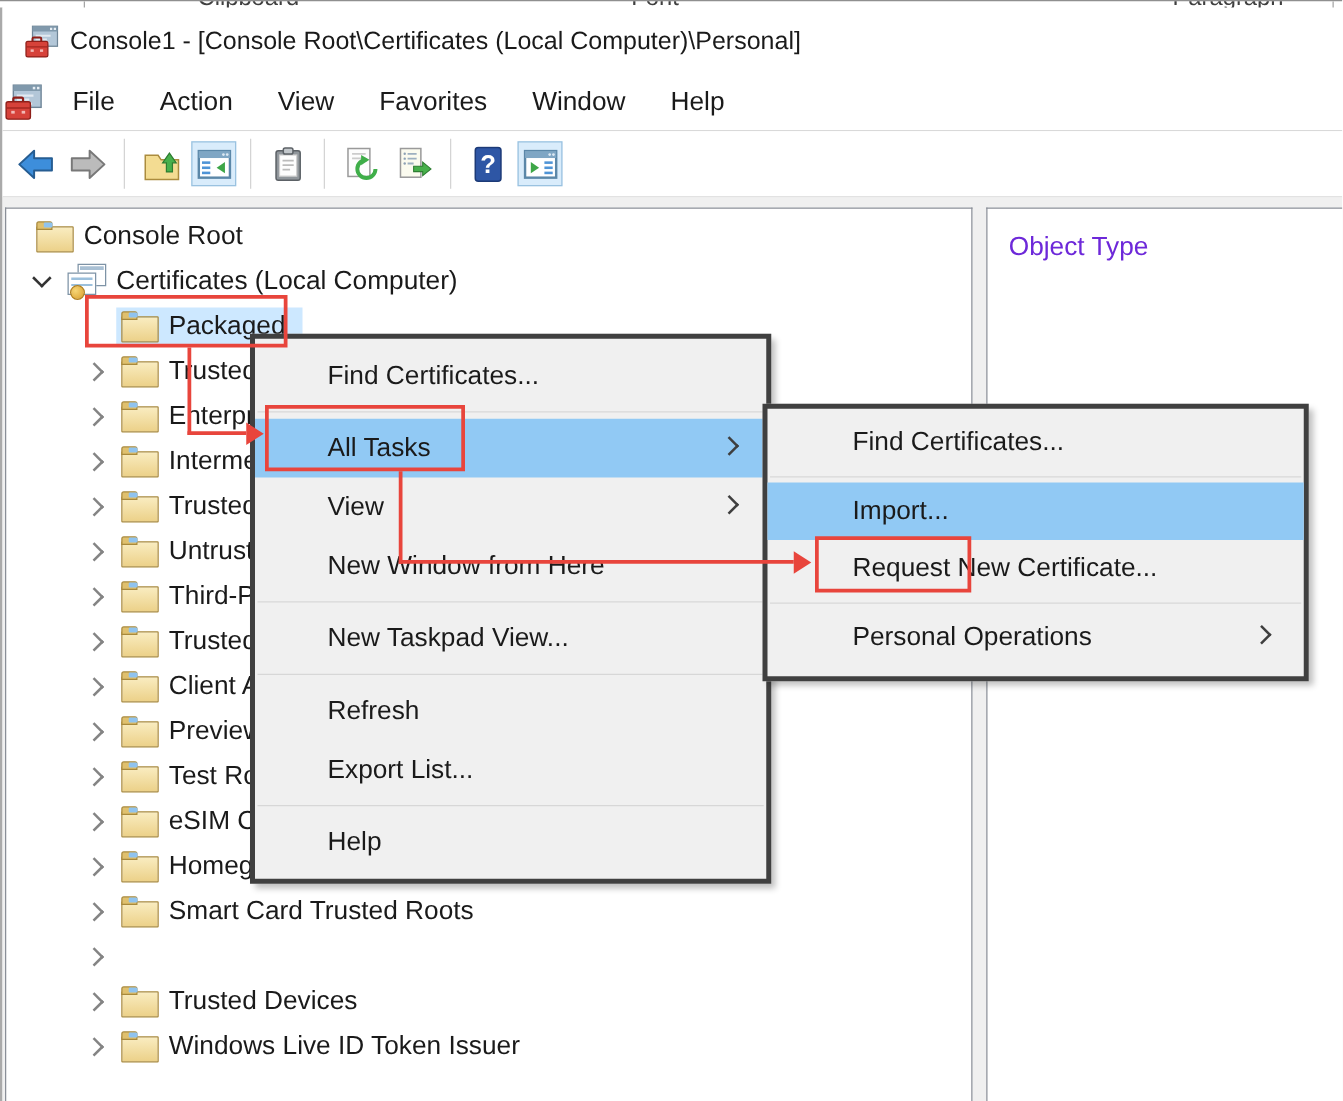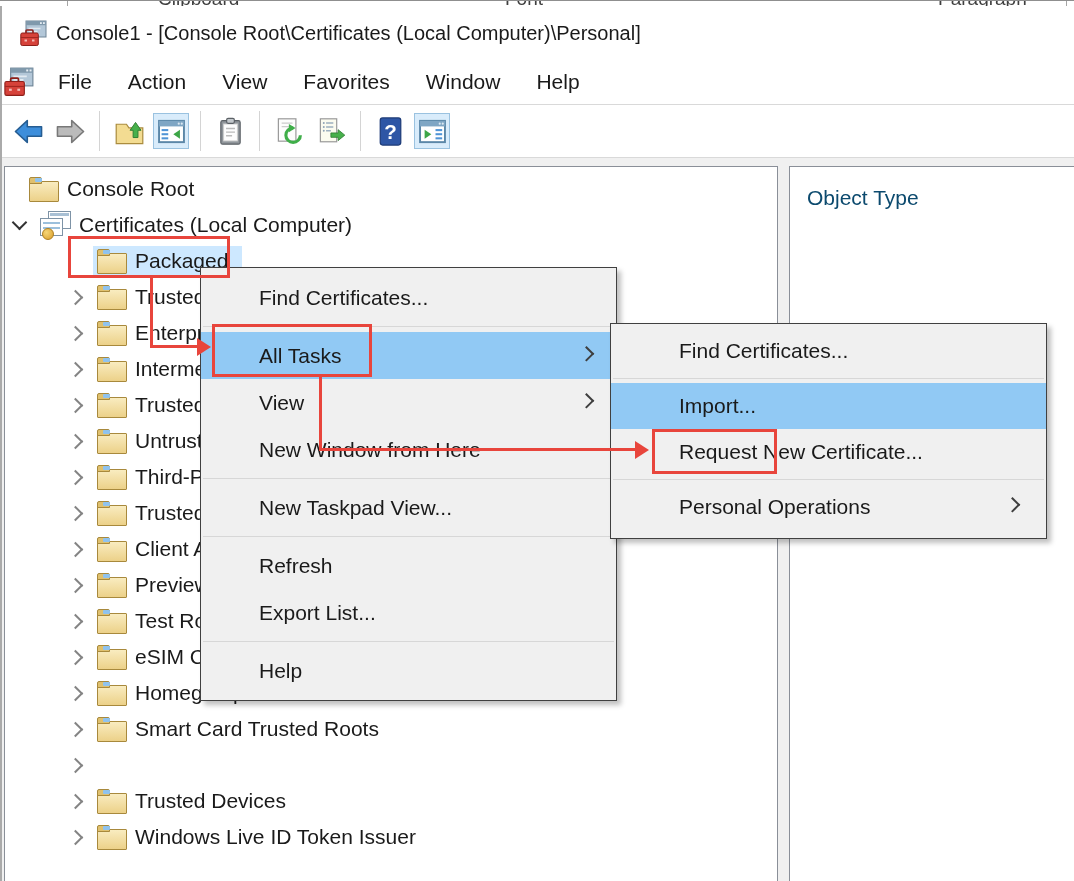--- a/index.html
+++ b/index.html
@@ -39,25 +39,25 @@
   .tbtn.toggled{background:var(--toggle-bg);border-color:var(--toggle-border);}
   .tsep{width:1px;height:40px;background:#d4d4d4;margin:0 8px;flex:none;}
 
   
   .content{position:absolute;left:2px;top:158px;right:0;bottom:0;background:#f0f0f0;}
   .tree-panel{position:absolute;left:2px;top:8px;width:774px;bottom:0;background:#fff;
               border:1px solid #8a8f98;border-bottom:none;box-sizing:border-box;
               overflow:hidden;padding-top:4px;}
   .details-panel{position:absolute;left:787px;top:8px;right:0;bottom:0;background:#fff;
                  border:1px solid #8a8f98;border-right:none;border-bottom:none;}
-  .details-header{font-size:21px;padding:19px 0 0 17px;color:#0c4a6e;}
+  .details-header{font-size:21px;padding:19px 0 0 17px;color:#6d28d9;}
 
   
   .trow{height:36px;display:flex;align-items:center;white-space:nowrap;}
-  .lvl0{padding-left:20px;}.lvl1{}.lvl2{padding-left:56px;}
+  .lvl0{padding-left:20px;}.lvl1{padding-left:14px;}.lvl2{padding-left:56px;}
   .chevbox{width:22px;display:flex;justify-content:center;align-items:center;flex:none;}
   .lvl1 .chevbox{width:28px;}.lvl2 .chevbox{width:32px;}
   .chev{width:9px;height:9px;border-right:2px solid #848484;border-bottom:2px solid #848484;
         transform:rotate(-45deg);margin-left:-4px;}
   .chev.expanded{border-color:#333;transform:rotate(45deg);margin-top:-5px;margin-left:0;}
   .row-inner{display:flex;align-items:center;padding:3px 14px 3px 4px;justify-content:space-between;}
   .row-inner.sel{background:var(--tree-sel);}
   .ticon{flex:none;margin-right:8px;position:relative;}
   .tlabel{font-size:21px;}
 
@@ -73,21 +73,21 @@
   .cert{width:34px;height:28px;}
   .cert .b{position:absolute;right:0;top:0;width:21px;height:16px;background:#fff;border:1px solid #7e93a6;}
   .cert .b i{position:absolute;left:1px;top:1px;right:1px;height:3px;background:#a9c0d4;}
   .cert .f{position:absolute;left:3px;top:7px;width:21px;height:16px;background:#fff;border:1px solid #7e93a6;}
   .cert .f i{position:absolute;left:2px;top:3px;right:2px;height:8px;
              background:repeating-linear-gradient(#9cc0dc 0 2px,transparent 2px 5px);}
   .cert .seal{position:absolute;left:5px;bottom:-1px;width:10px;height:10px;border-radius:50%;
               background:radial-gradient(circle at 35% 35%,#f6d677,#d99e2b);border:1px solid #b07f1f;z-index:3;}
 
   
-  .menu{position:absolute;background:#f0f0f0;border:1px solid #404040;
+  .menu{position:absolute;background:#f0f0f0;border:4px solid #404040;
         box-shadow:4px 4px 5px rgba(0,0,0,.25);box-sizing:border-box;}
   .menu1{left:200px;top:267px;width:417px;padding:6px 0;z-index:10;}
   .menu2{left:610px;top:323px;width:437px;padding:4px 0 8px 0;z-index:11;}
   .mitem{position:relative;height:47px;display:flex;align-items:center;font-size:21px;
          padding-left:58px;cursor:default;}
   .menu2 .mitem{height:46px;padding-left:68px;}
   .mitem.hl{background:var(--menu-hl);}
   .msep{height:1px;background:#d7d7d7;margin:5px 2px;}
   .menu2 .msep{margin:4px 2px;}
   .mchev{position:absolute;right:24px;top:50%;width:9px;height:9px;

